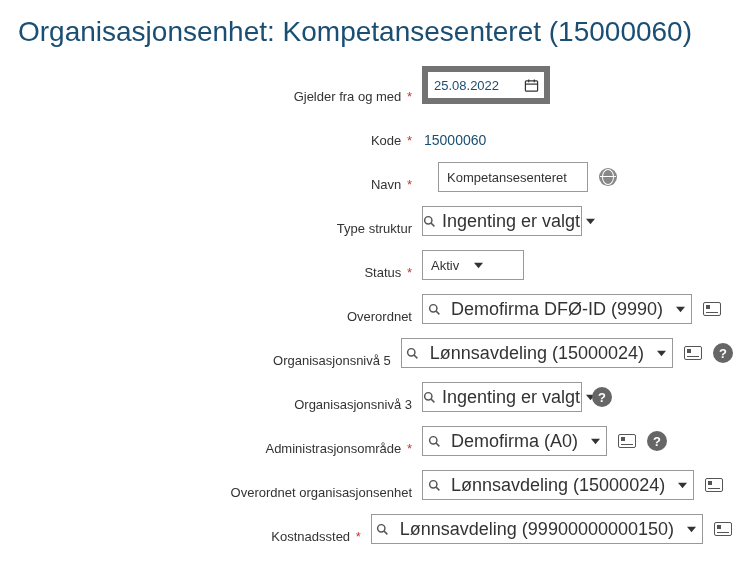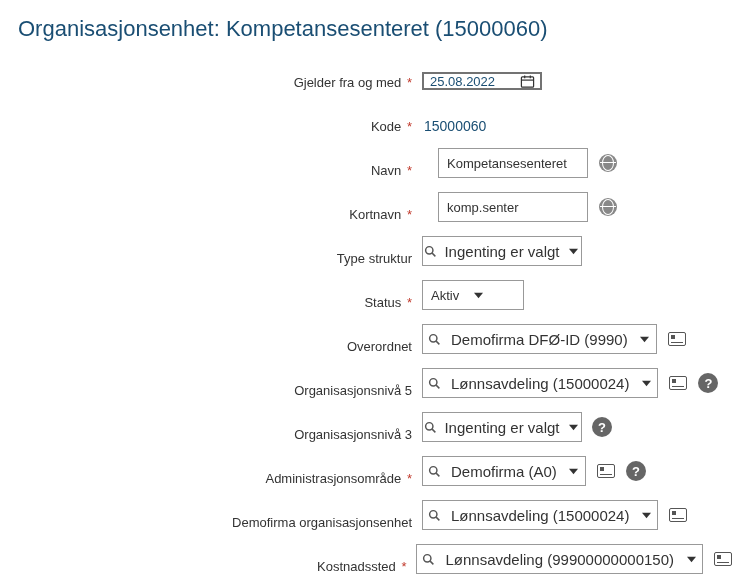--- a/index.html
+++ b/index.html
@@ -6,21 +6,21 @@
   body {
     margin: 0;
     padding: 16px 12px;
     font-family: Arial, Helvetica, sans-serif;
     font-size: 13px;
     color: #333;
     background: #fff;
     width: 745px;
   }
   h2.title {
-    font-size: 22px;
+    font-size: 28px;
     font-weight: 400;
     color: #1a4e73;
     margin: 0 0 18px 6px;
   }
   .form { display: block; }
   .row {
     display: flex;
     align-items: flex-end;
     margin-bottom: 14px;
     min-height: 30px;
@@ -43,22 +43,22 @@
     border: 1px solid #999;
     padding: 0 8px;
     font-size: 13px;
     color: #333;
     background: #fff;
     margin-left: 16px;
   }
   .date-wrap {
     display: flex;
     align-items: stretch;
-    border: 2px solid #737373;
-    height: 18px;
+    border: 6px solid #737373;
+    height: 38px;
   }
   .date-wrap input {
     border: none;
     outline: none;
     width: 90px;
     padding: 0 6px;
     color: #1a4e73;
     font-size: 13px;
   }
   .date-wrap .cal-btn {
@@ -86,21 +86,21 @@
     width: 22px;
     display: flex;
     align-items: center;
     justify-content: center;
     color: #555;
   }
   .combo .combo-text {
     display: flex;
     align-items: center;
     padding: 0 6px;
-    font-size: 15px;
+    font-size: 18px;
     color: #333;
     white-space: nowrap;
   }
   .combo .caret {
     width: 22px;
     display: flex;
     align-items: center;
     justify-content: center;
     color: #333;
   }
@@ -211,32 +211,20 @@
       <span class="req">*</span>
     </div>
     <div class="field-cell">
       <input class="text" style="width: 150px;" value="Kompetansesenteret">
       <div class="icon-btn">
           <div class="globe"></div>
         </div>
     </div>
   </div>
 
-  <div class="row">
-    <div class="label-cell">
-      <span>Kortnavn</span>
-      <span class="req">*</span>
-    </div>
-    <div class="field-cell">
-      <input class="text" style="width: 150px;" value="komp.senter">
-      <div class="icon-btn">
-          <div class="globe"></div>
-        </div>
-    </div>
-  </div>
 
   <div class="row">
     <div class="label-cell">
       <span>Type struktur</span>
     </div>
     <div class="field-cell">
       <div class="combo" style="width:160px">
         <div class="search-ic">
             <svg width="13" height="13" viewBox="0 0 16 16">
               <circle cx="6.5" cy="6.5" r="4.5" fill="none" stroke="#555" stroke-width="1.8"></circle>
@@ -366,21 +354,21 @@
       </div>
       <div class="icon-btn">
           <div class="card-ic"></div>
         </div>
       <div class="help">?</div>
     </div>
   </div>
 
   <div class="row">
     <div class="label-cell">
-      <span>Demofirma organisasjonsenhet</span>
+      <span>Overordnet organisasjonsenhet</span>
     </div>
     <div class="field-cell">
       <div class="combo">
         <div class="search-ic">
             <svg width="13" height="13" viewBox="0 0 16 16">
               <circle cx="6.5" cy="6.5" r="4.5" fill="none" stroke="#555" stroke-width="1.8"></circle>
               <line x1="10" y1="10" x2="14" y2="14" stroke="#555" stroke-width="1.8"></line>
             </svg>
           </div>
         <div class="combo-text">Lønnsavdeling (15000024)</div>

